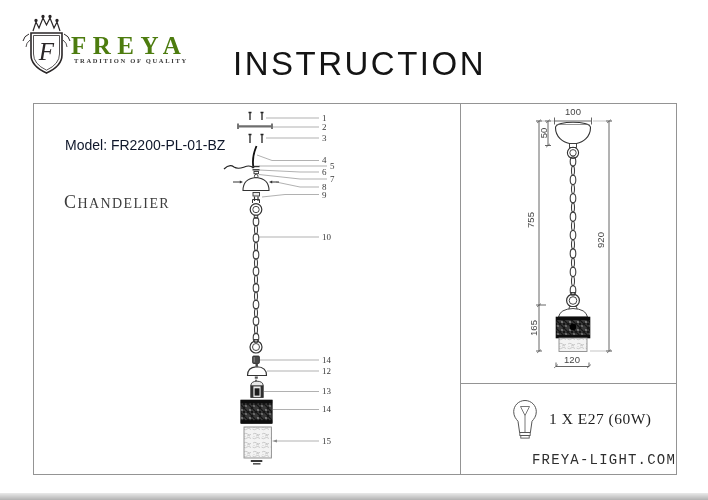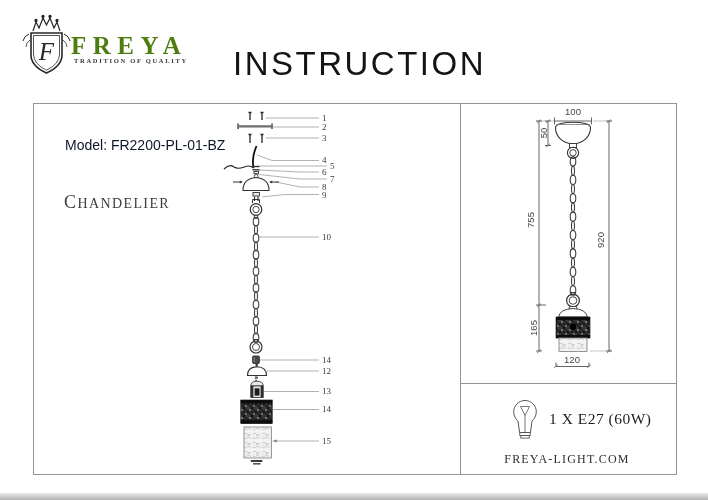--- a/index.html
+++ b/index.html
@@ -25,22 +25,22 @@
               letter-spacing:1.4px;color:#3d3d3d;margin-top:36px;}
   .ptype::first-letter{font-size:18px;}
   
   .pn{font-family:"Liberation Serif",serif;font-size:9px;color:#3a3a3a;line-height:10px;}
   
   .dim{font-size:9.5px;color:#454545;line-height:10px;width:30px;text-align:center;}
   .rot{transform:rotate(-90deg);}
   
   .bulb-spec{left:549px;top:410px;font-family:Liberation Serif, serif;font-size:15.5px;
               color:#1e1e1e;letter-spacing:0.5px;}
-  .website{left:458px;top:452px;width:218px;text-align:center;
-              font-family:Liberation Serif, serif;font-size:12px;letter-spacing:1.2px;color:#2e2e2e;}
+  .website{left:458px;top:452px;width:218px;text-align:right;
+              font-family:Liberation Mono, monospace;font-size:14px;letter-spacing:1.2px;color:#2e2e2e;}
   svg{position:absolute;left:0;top:0;}
 </style>
 </head>
 <body>
 
 <svg width="708" height="100" viewBox="0 0 708 100">
   <g stroke="#2a2627" fill="none" stroke-width="1.1">
 
     <path d="M33,31 L36,22 L39,28 L43,18 L46.5,25 L50,18 L54,28 L57,22 L60,31" stroke-width="1.2"></path>
     <circle cx="36" cy="20.5" r="1.1" fill="#2a2627"></circle>

